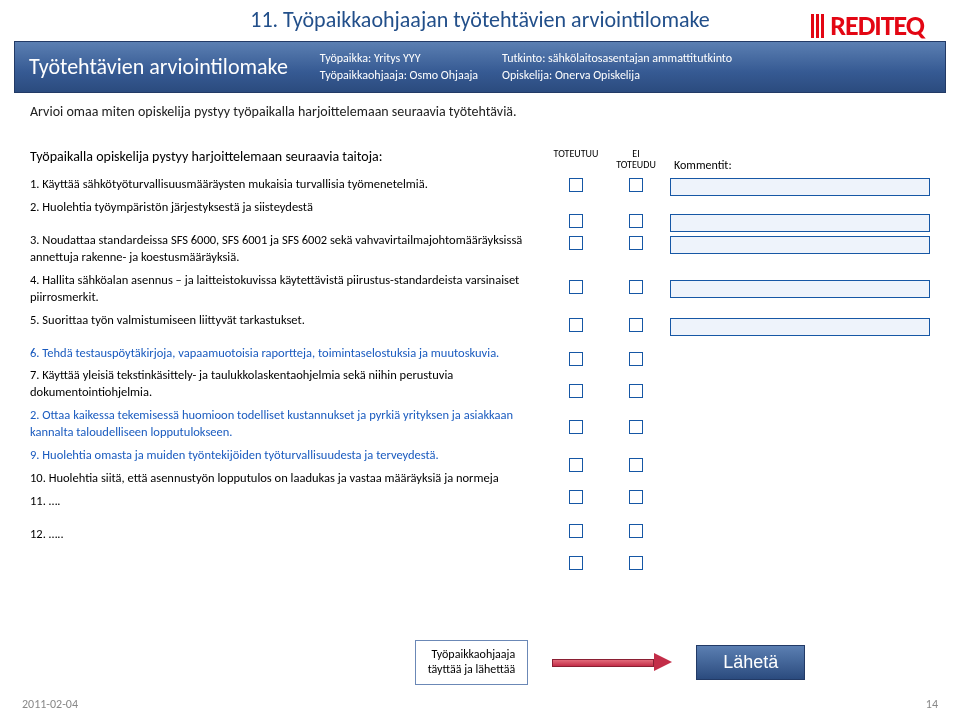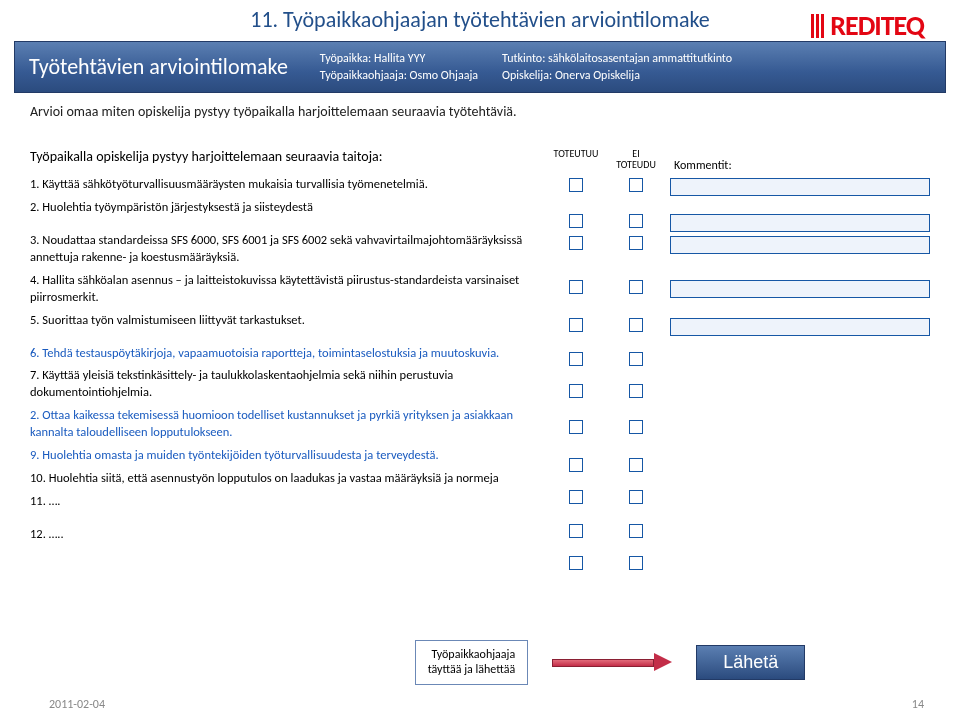--- a/index.html
+++ b/index.html
@@ -143,24 +143,24 @@
     height: 18px;
     border: 1px solid #1657a5;
     background: #eef3fb;
     font-size: 11px;
     padding: 1px 4px;
   }
   .comment-cell { display:flex; align-items:flex-start; }
   .footer-row {
     position: absolute;
     bottom: 12px;
-    left: 13px; right: 0;
+    left: 0; right: 0;
     display: flex;
     align-items: flex-end;
-    padding: 0 36px;
+    padding: 0 22px;
     font-size: 13px;
   }
   .footer-date { color: #888; font-size: 12px; }
   .footer-page { color: #888; font-size: 12px; margin-left: auto; }
   .bottom-widgets {
     position: absolute;
     bottom: 38px;
     left: 0; right: 0;
     display: flex;
     align-items: center;
@@ -222,21 +222,21 @@
     </div>
     <div class="logo-text">REDITEQ</div>
   </div>
 </div>
 
 <div class="banner">
   <div class="form-title">Työtehtävien arviointilomake</div>
   <div class="col mid">
     <div>
       <span>Työpaikka:</span>
-      <span>Hallita YYY</span>
+      <span>Yritys YYY</span>
     </div>
     <div>
       <span>Työpaikkaohjaaja:</span>
       <span>Osmo Ohjaaja</span>
     </div>
   </div>
   <div class="col right">
     <div>
       <span>Tutkinto:</span>
       <span>sähkölaitosasentajan ammattitutkinto</span>

